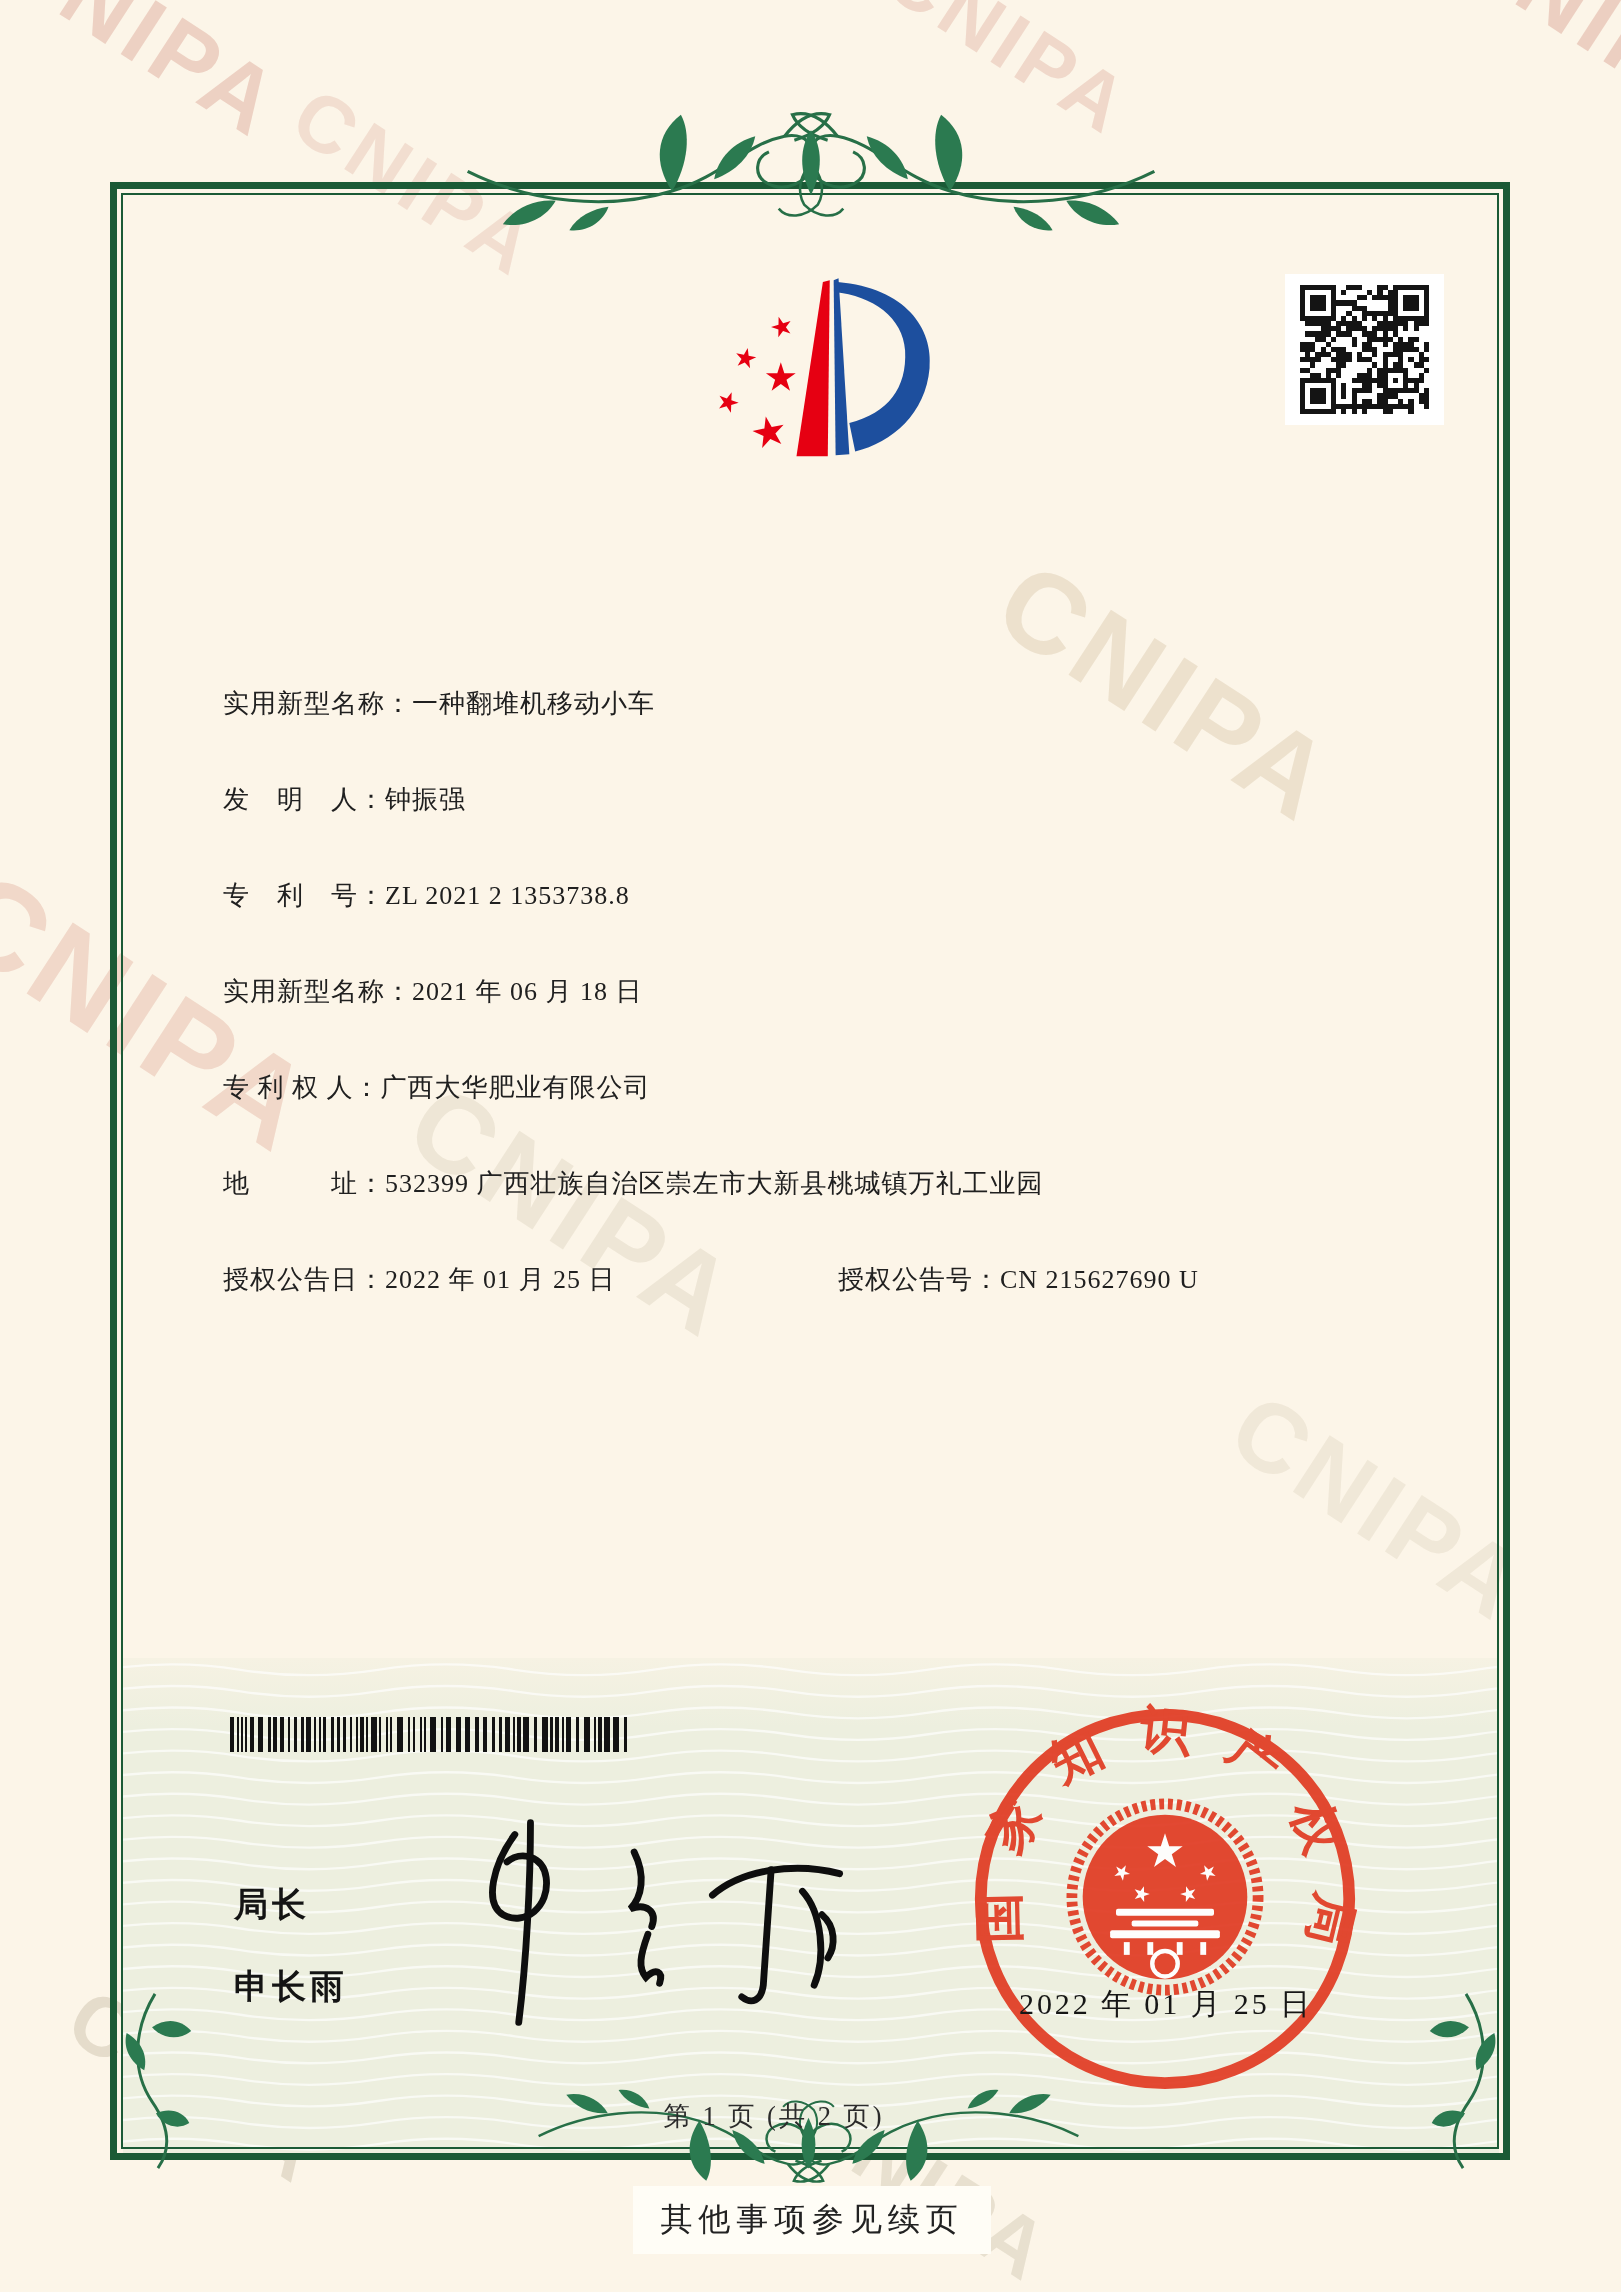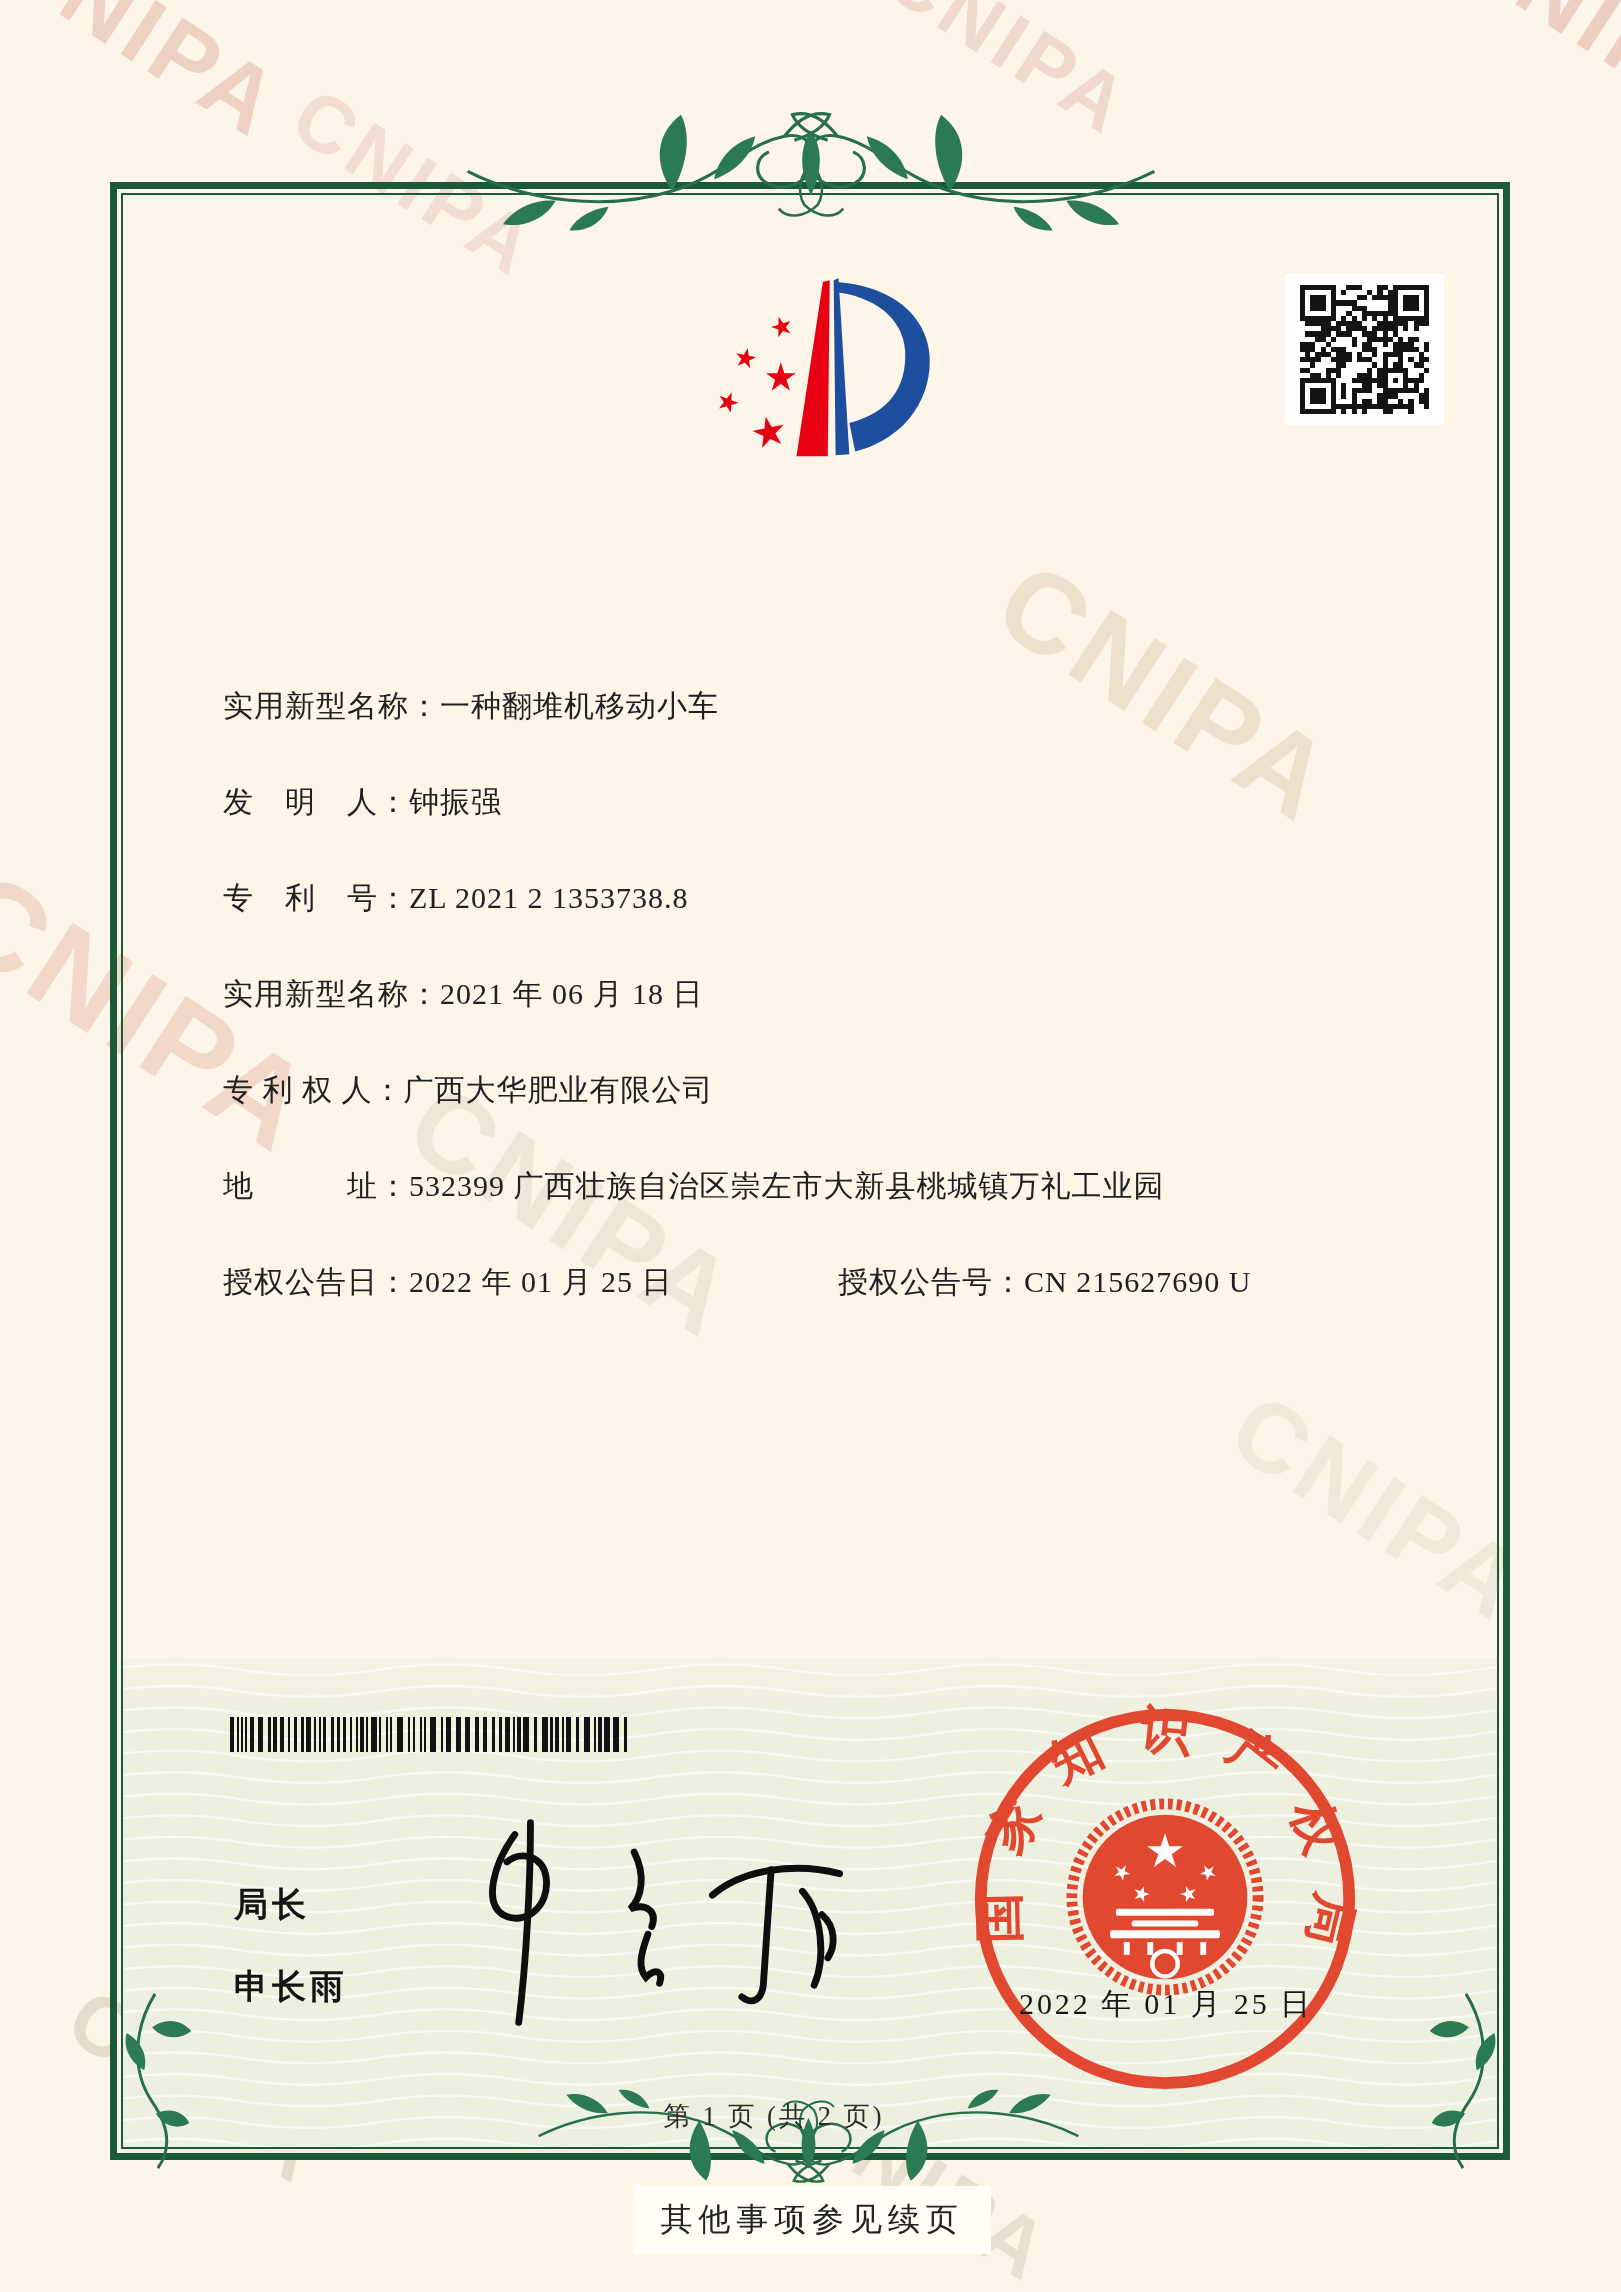--- a/index.html
+++ b/index.html
@@ -37,21 +37,21 @@
   .orn-bl{left:101px;top:1988px;}
   .orn-br{left:1412px;top:1988px;transform:scaleX(-1);}
   
   .certno{position:absolute;left:206px;top:280px;font-size:32px;
           letter-spacing:5.9px;color:#3a3a3a;z-index:5;}
   .logo{position:absolute;left:681px;top:241px;z-index:5;}
   .qrbox{position:absolute;left:1285px;top:274px;width:159px;height:151px;
          background:#fff;z-index:5;display:flex;align-items:center;justify-content:center;}
   .title{position:absolute;left:0;width:100%;top:490px;margin:0;text-align:center;
          font-size:73px;font-weight:900;letter-spacing:13.7px;color:#121212;z-index:5;}
-  .row{position:absolute;left:223px;font-size:30px;letter-spacing:1px;
+  .row{position:absolute;left:223px;font-size:26px;letter-spacing:1px;
        white-space:nowrap;z-index:5;color:#202020;}
   .r1{top:686px;} .r2{top:782px;} .r3{top:878px;}
   .r4{top:974px;} .r5{top:1070px;} .r6{top:1166px;text-align:center;}
   .rowgrant{top:1262px;}
   .grant2{position:absolute;left:615px;top:0;white-space:nowrap;}
   .rowgrant{width:1176px;}
   .paras{position:absolute;left:214px;top:1341px;width:1206px;z-index:5;}
   .paras p{margin:0 0 7.8px 0;font-size:29px;line-height:47px;
            text-indent:61px;text-align:justify;color:#242424;}
   .barcode{position:absolute;left:230px;top:1717px;width:421px;height:35px;z-index:5;font-size:0;}

